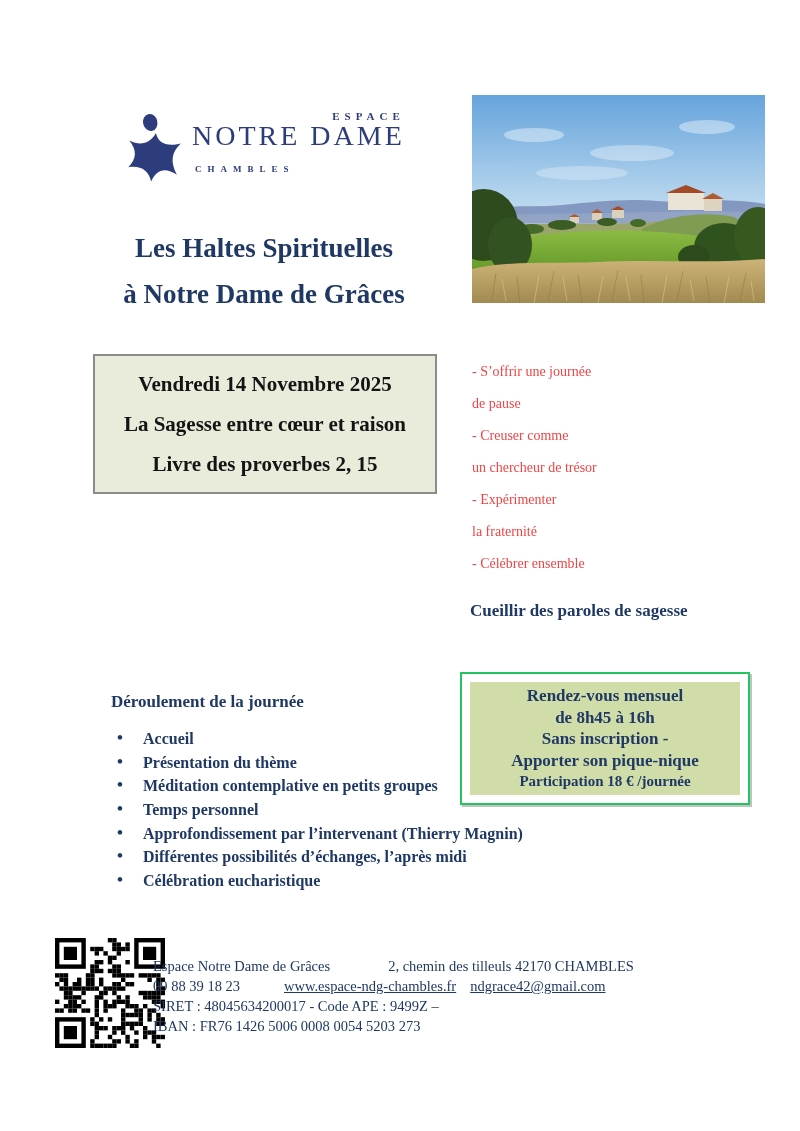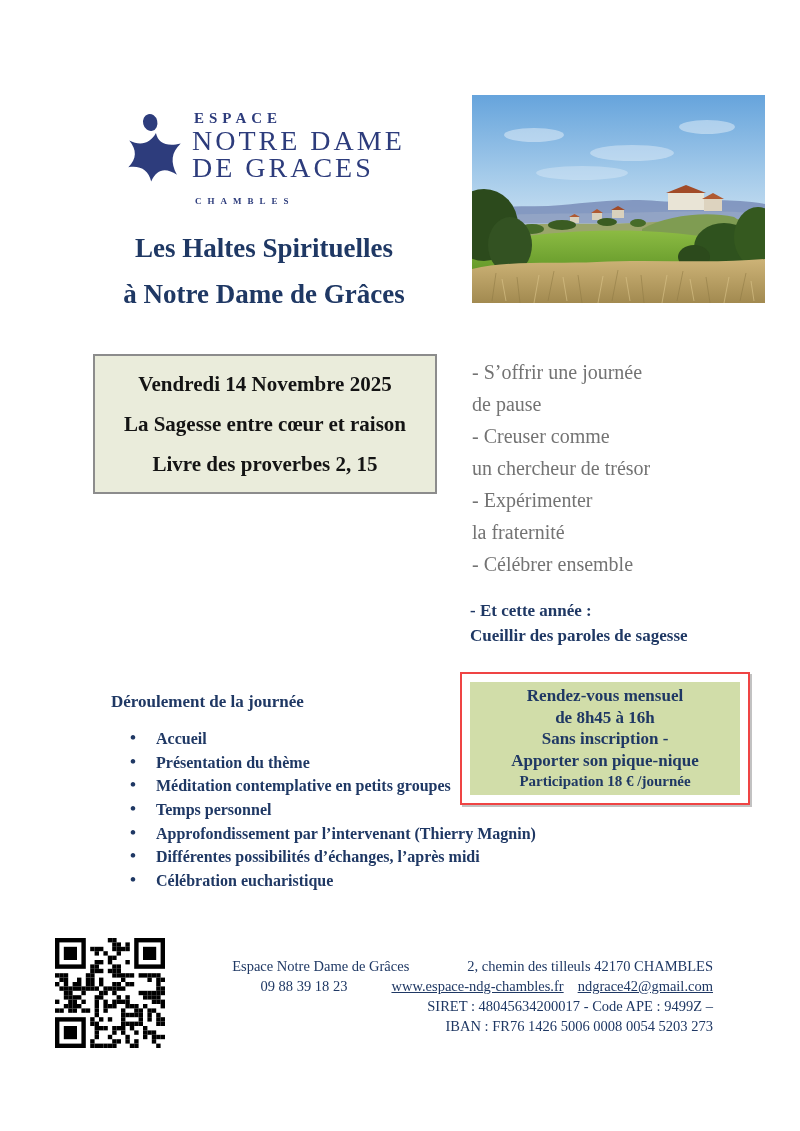--- a/index.html
+++ b/index.html
@@ -7,62 +7,62 @@
   .page {
     position:relative; width:800px; height:1131px; margin:0 auto;
     background:#ffffff; overflow:hidden;
     font-family:"Liberation Serif","DejaVu Serif",serif;
     color:#1f3864;
   }
   
   .logo { position:absolute; left:126px; top:110px; display:flex; align-items:flex-start; }
   .logo-icon { width:58px; height:80px; margin-top:2px; }
   .logo-text { margin-left:8px; color:#2d3c7c; }
-  .logo-espace   { font-size:15px;  letter-spacing:5px; font-weight:bold; margin-left:2px; }
+  .logo-espace   { font-size:11px;  letter-spacing:5px; font-weight:bold; margin-left:2px;text-align:right; }
   .logo-line-big { font-size:28px; letter-spacing:3px; line-height:27px; font-weight:normal; }
   .logo-chambles { font-size:9px;  letter-spacing:6px; font-weight:bold; margin-left:3px; margin-top:15px; }
   
   .photo { position:absolute; left:472px; top:95px; width:293px; height:208px; }
   .photo svg { display:block; width:100%; height:100%; }
   
   .title { position:absolute; left:88px; top:213px; width:352px; text-align:center;
            font-size:27px; font-weight:bold; line-height:46px; color:#1f3864;margin-top:12px; }
   
   .date-box { position:absolute; left:93px; top:354px; width:344px; height:140px;
               background:#eaecdb; border:2px solid #8c8c8c;
               display:flex; flex-direction:column; justify-content:space-around;
               text-align:center; padding:8px 4px; color:#141414;
               font-size:21px; font-weight:bold; }
   
   .features { position:absolute; left:472px; top:356px; width:260px;
-              font-size:20px; line-height:32px; color:#737373; }
+              font-size:14px; line-height:32px; color:#ef4444; }
   
   .annual { position:absolute; left:470px; top:598px; width:280px;
             font-size:17px; font-weight:bold; line-height:25px; color:#1f3864; }
   
   .schedule-heading { position:absolute; left:111px; top:692px;
                       font-size:17px; font-weight:bold; color:#1f3864; }
-  .schedule-list { position:absolute; left:128px; top:731px; width:420px; list-style:none; }
+  .schedule-list { position:absolute; left:115px; top:731px; width:420px; list-style:none; }
   .schedule-list li { position:relative; padding-left:28px; margin-bottom:7.2px;
                       font-size:16px; line-height:16.5px; font-weight:bold; color:#1f3864; }
   .schedule-list li::before { content:"•"; position:absolute; left:2px; top:-1px; font-size:17px; }
   
   .info-box { position:absolute; left:460px; top:672px; width:290px; height:133px;
-              background:#ffffff; border:2px solid #ef4444; padding:8px;
+              background:#ffffff; border:2px solid #22c55e; padding:8px;
               box-shadow:2px 2px 0 #c2c2c2; }
   .info-box-inner { width:100%; height:100%; background:#d1dda9;
                     display:flex; flex-direction:column; justify-content:center;
                     text-align:center; color:#1f3864; font-weight:bold; }
   .info-line  { font-size:17px; line-height:21.5px; }
   .info-small { font-size:15px; line-height:21px; }
   
   .qr { position:absolute; left:55px; top:938px; width:110px; height:110px; }
   .qr svg { display:block; width:100%; height:100%; background:#fff; }
   
-  .footer-text { position:absolute; left:153px; top:956px; width:560px; text-align:right;
+  .footer-text { position:absolute; left:153px; top:956px; width:560px; text-align:left;
                  font-size:14.5px; line-height:20px; color:#1f3864; }
   .footer-gap-lg { display:inline-block; width:58px; }
   .footer-gap-md { display:inline-block; width:44px; }
   .footer-gap-sm { display:inline-block; width:14px; }
   .footer-link { color:#1f3864; text-decoration:underline; cursor:pointer; }
 </style>
 </head>
 <body>
 
 <div class="page">
@@ -74,21 +74,20 @@
         C33 32 42 37 57 33
         C47 43 46 52 53 66
         C41 58 32 60 26 73
         C23 61 15 56 2 58
         C11 49 11 40 3 30
         C15 36 25 33 31 22 Z"></path>
     </svg>
     <div class="logo-text">
       <div class="logo-espace">ESPACE</div>
       <div class="logo-line-big">NOTRE DAME</div>
-      <div class="logo-line-big">DE GRACES</div>
       <div class="logo-chambles">CHAMBLES</div>
     </div>
   </div>
 
   <div class="photo">
     <svg viewBox="0 0 293 208" preserveAspectRatio="none">
       <defs>
         <linearGradient id="sky" x1="0" y1="0" x2="0" y2="1">
           <stop offset="0" stop-color="#66a4dc"></stop>
           <stop offset="0.6" stop-color="#a5cbea"></stop>
@@ -180,21 +179,20 @@
     <div>- S’offrir une journée</div>
     <div>de pause</div>
     <div>- Creuser comme</div>
     <div>un chercheur de trésor</div>
     <div>- Expérimenter</div>
     <div>la fraternité</div>
     <div>- Célébrer ensemble</div>
   </div>
 
   <div class="annual">
-    <div>-  Et cette année :</div>
     <div>Cueillir des paroles de sagesse</div>
   </div>
 
   <div class="schedule-heading">Déroulement de la journée</div>
   <ul class="schedule-list">
     <li>Accueil</li>
     <li>Présentation du thème</li>
     <li>Méditation contemplative en petits groupes</li>
     <li>Temps personnel</li>
     <li>Approfondissement par l’intervenant (Thierry Magnin)</li>

